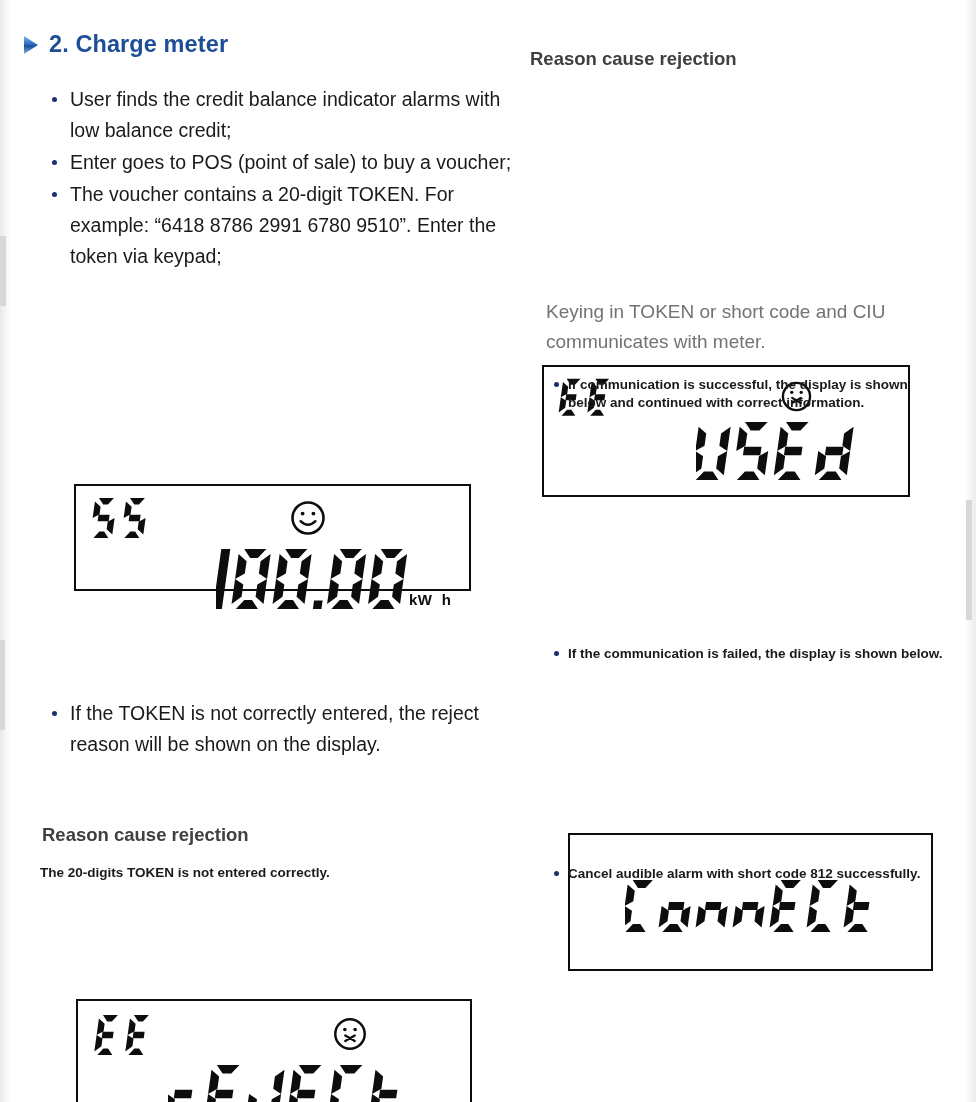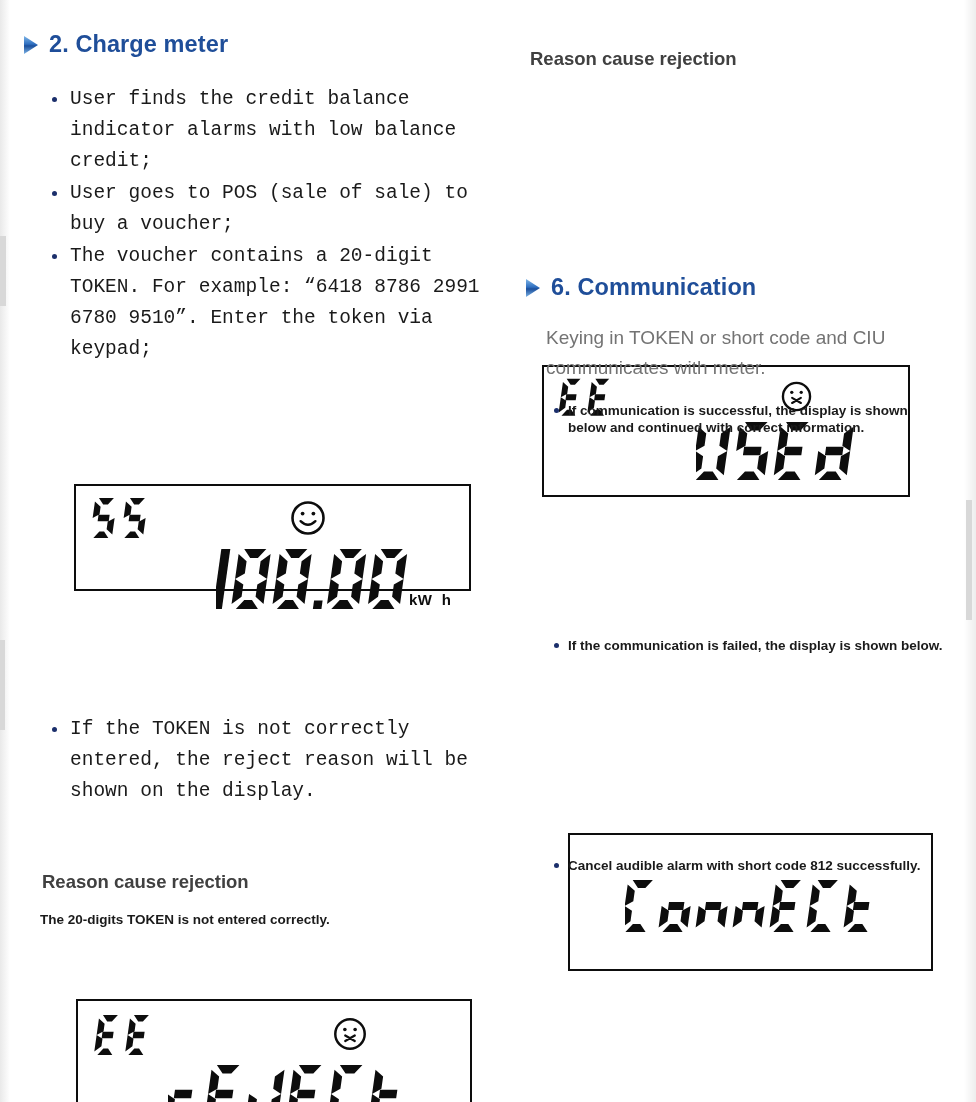--- a/index.html
+++ b/index.html
@@ -70,23 +70,22 @@
     font-size: 18.5px;
     font-weight: bold;
     color: #404040;
     margin: 0;
     line-height: 1.2;
   }
 
   
   .bullet-list {
     list-style: none;
-    margin: 16px;
+    margin: 0;
     padding: 0;
-    font-family: Liberation Mono, monospace;
   }
   .bullet-list li {
     position: relative;
     padding-left: 24px;
     font-size: 19.5px;
     line-height: 31px;
     color: #1a1a1a;
     margin-bottom: 1px;
   }
   .bullet-list li::before {
@@ -107,21 +106,21 @@
   }
   .small-note {
     font-size: 13.5px;
     font-weight: bold;
     color: #1a1a1a;
     line-height: 17px;
     margin: 0;
   }
   .small-bullets {
     list-style: none;
-    margin: 0;
+    margin: 8px;
     padding: 0;
   }
   .small-bullets li {
     position: relative;
     padding-left: 20px;
     font-size: 13.5px;
     font-weight: bold;
     line-height: 17.5px;
     color: #1a1a1a;
   }
@@ -178,21 +177,21 @@
           <stop offset="100%" stop-color="#7cb3e6"></stop>
         </linearGradient>
       </defs>
       <path d="M2 1 L16 10 L2 19 Z" fill="url(#ag1)"></path>
     </svg>
     <div class="section-head-text">2. Charge meter</div>
   </div>
 
   <ul class="bullet-list" style="margin-top:26px;margin-left:24px;">
     <li>User finds the credit balance indicator alarms with low balance credit;</li>
-    <li>User goes to POS (sale of sale) to buy a voucher;</li>
+    <li>Enter goes to POS (point of sale) to buy a voucher;</li>
     <li>The voucher contains a 20-digit TOKEN. For example:  “6418 8786 2991 6780 9510”.  Enter the token via keypad;</li>
   </ul>
 </div>
 
 <div class="lcd" style="left:74px;top:484px;width:397px;height:107px;">
   <div class="lcd-seg-wrap" style="left:14px;top:8px;">
     <svg width="64" height="54" viewBox="0 0 64 54" id="svg-status-55">
         <g transform="skewX(-8)">
           <g transform="translate(6,4)">
             <path d="M3.5200000000000005,0 L18.48,0 L13.36,6.4 L8.64,6.4 Z M22,20 L22,36.48 L15.6,31.359999999999996 L15.6,23.84 Z M8.64,33.6 L13.36,33.6 L18.48,40 L3.5200000000000005,40 Z M0,3.5200000000000005 L6.4,8.64 L6.4,16.16 L0,20 Z M5.44,16.8 L16.560000000000002,16.8 L16.560000000000002,23.2 L5.44,23.2 Z" fill="#0d0d0d"></path>
@@ -331,34 +330,20 @@
           </g>
           <g transform="translate(127,5)">
             <path d="M32,4.73 L32,29 L23.4,23.84 L23.4,11.61 Z M32,29 L32,53.269999999999996 L23.4,46.38999999999999 L23.4,34.16 Z M11.61,49.4 L20.39,49.4 L27.27,58 L4.73,58 Z M0,29 L8.6,34.16 L8.6,46.38999999999999 L0,53.269999999999996 Z M7.3100000000000005,24.7 L24.69,24.7 L24.69,33.3 L7.3100000000000005,33.3 Z" fill="#0d0d0d"></path>
           </g>
         </g>
       </svg>
   </div>
 </div>
 
 <div class="col-right" style="top:275px;">
-  <div class="section-head">
-    <svg class="arrow-icon" viewBox="0 0 18 20">
-      <defs>
-        <linearGradient id="ag2" x1="0" y1="0" x2="0" y2="1">
-          <stop offset="0%" stop-color="#7fb6e8"></stop>
-          <stop offset="45%" stop-color="#2f6fc0"></stop>
-          <stop offset="55%" stop-color="#1b4f9c"></stop>
-          <stop offset="100%" stop-color="#7cb3e6"></stop>
-        </linearGradient>
-      </defs>
-      <path d="M2 1 L16 10 L2 19 Z" fill="url(#ag2)"></path>
-    </svg>
-    <div class="section-head-text">6. Communication</div>
-  </div>
 
   <p class="plain-para" style="margin-top:22px;margin-left:22px;width:400px;">Keying in TOKEN or short code and CIU communicates with meter.</p>
 
   <ul class="small-bullets" style="margin-top:19px;margin-left:24px;width:395px;">
     <li>If communication is successful, the display is shown below and continued with correct information.</li>
   </ul>
 </div>
 
 <div class="lcd" style="left:568px;top:448px;width:365px;height:138px;">
   <div class="lcd-seg-wrap" style="left:55px;top:40px;">

